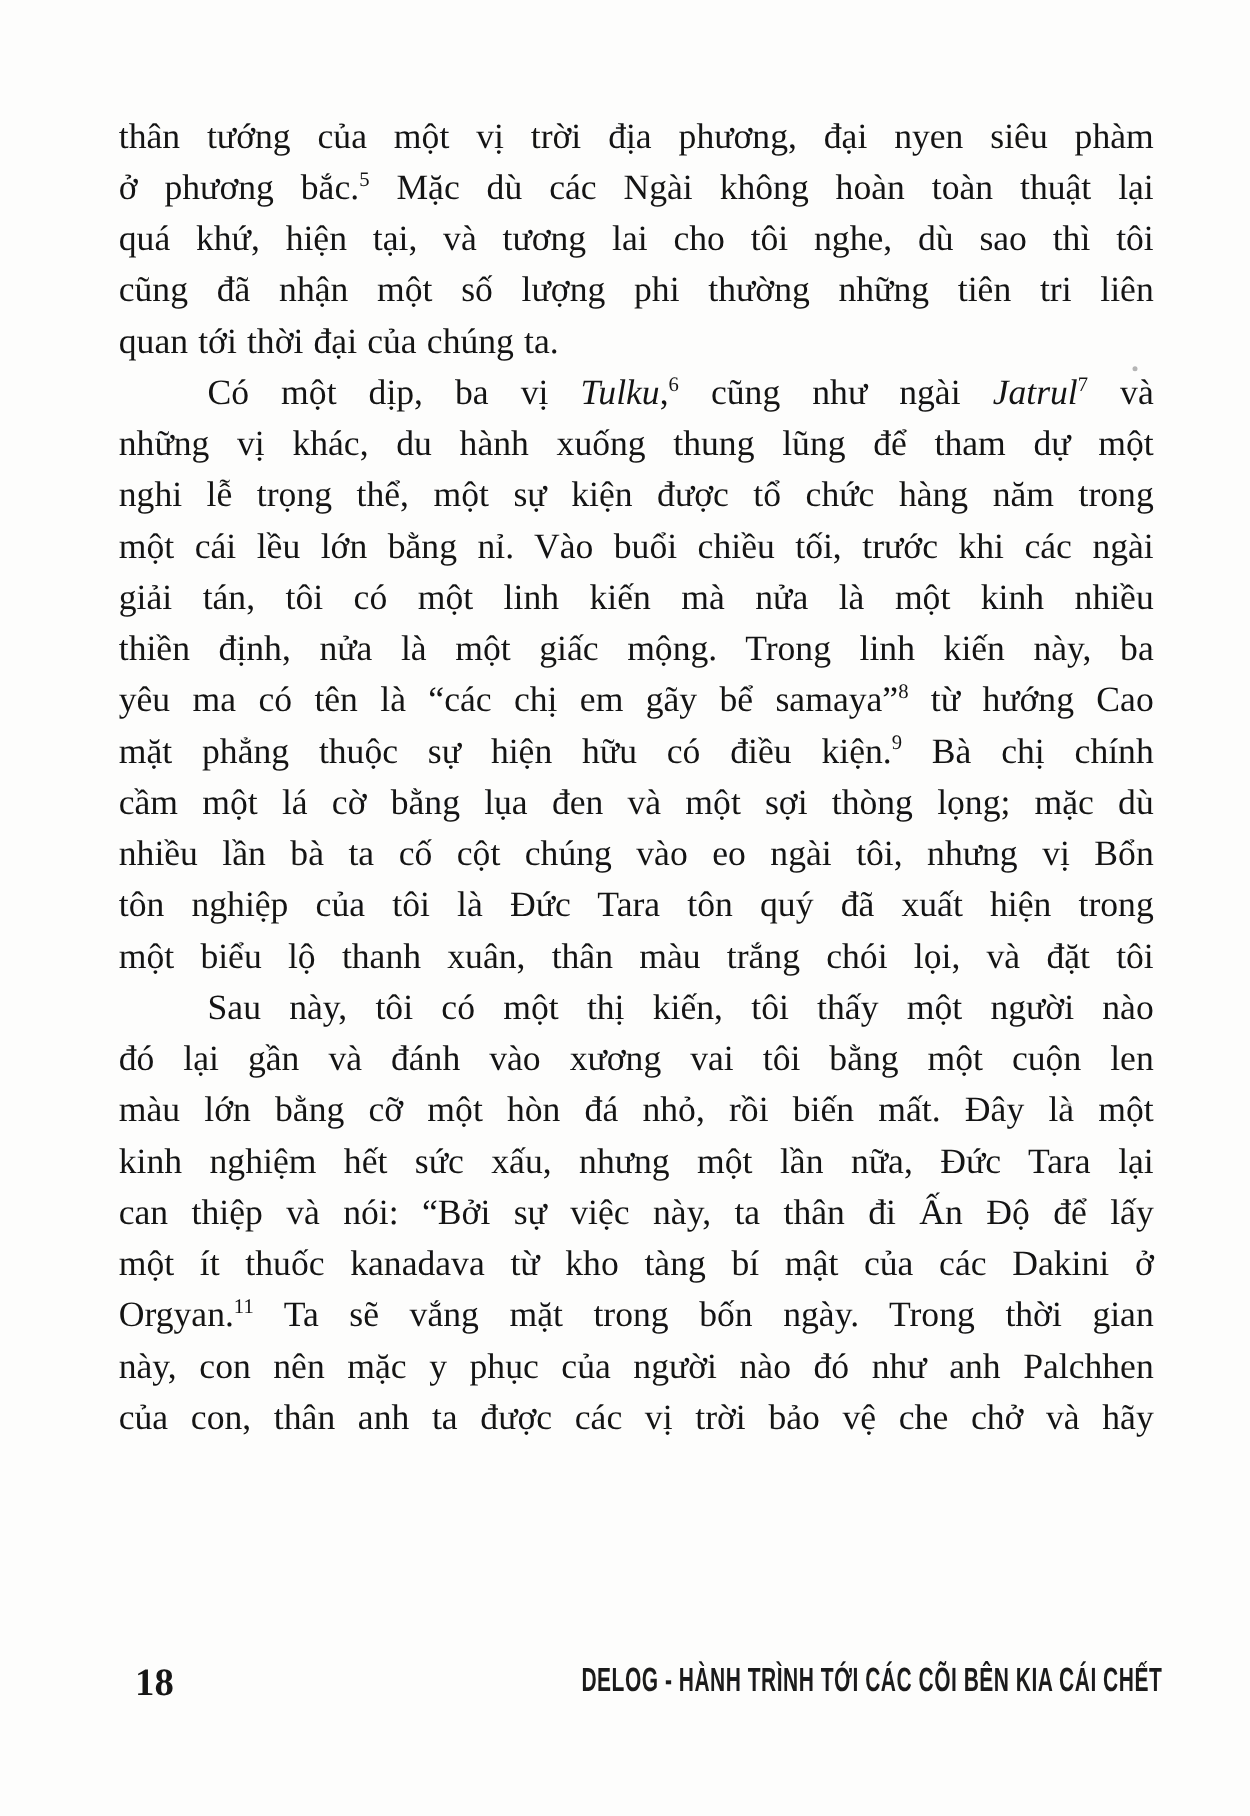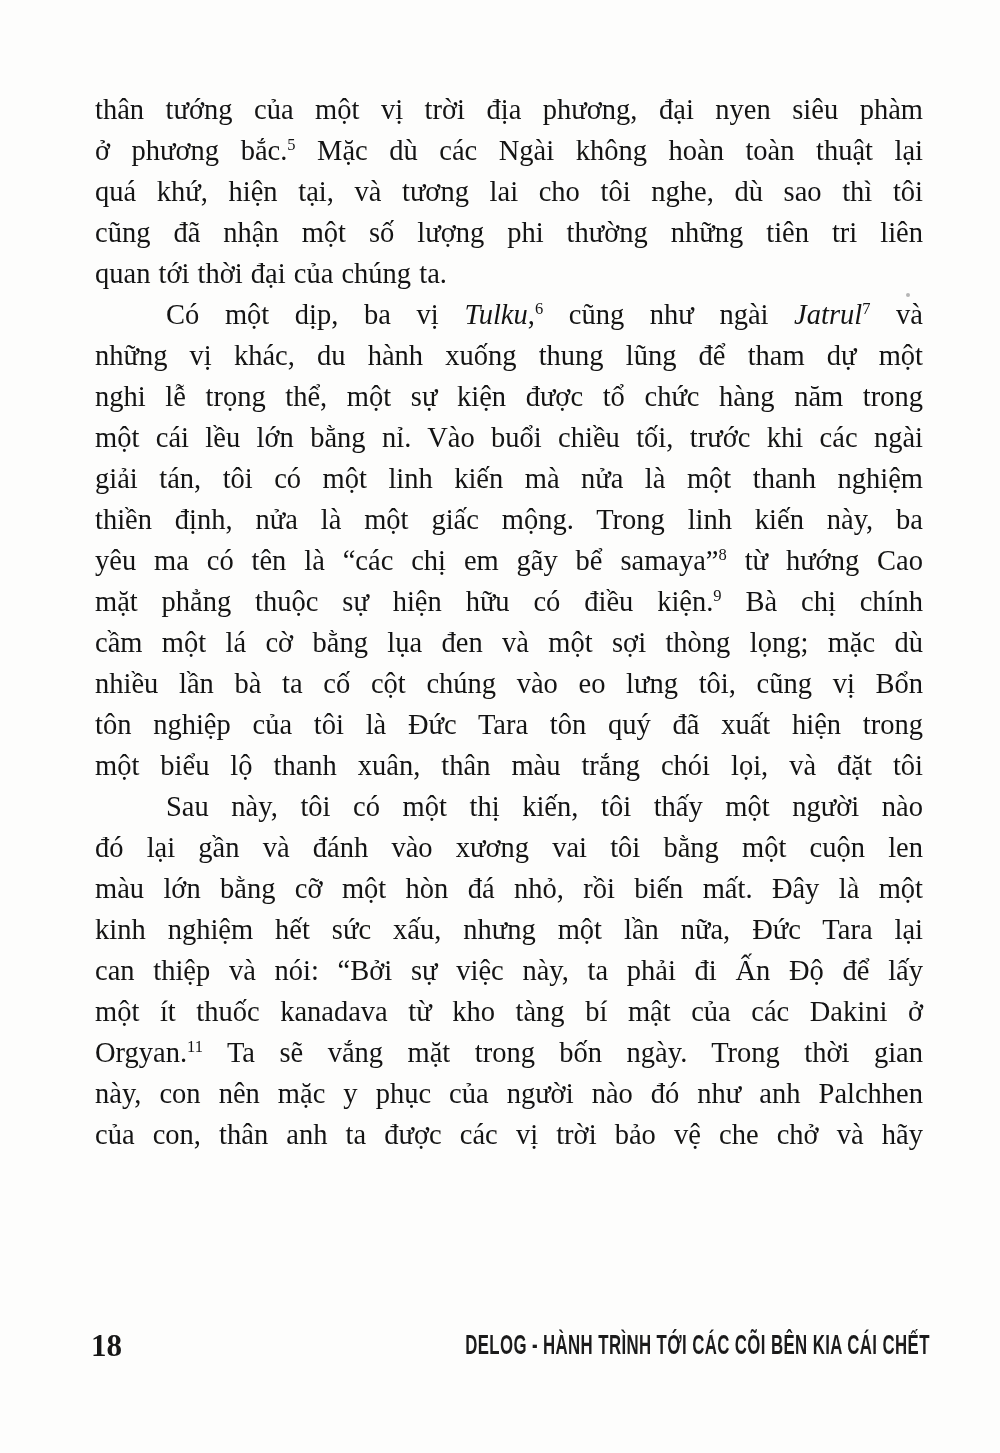--- a/index.html
+++ b/index.html
@@ -44,21 +44,21 @@
   .line sup {
     font-size: 0.58em;
     line-height: 0;
     vertical-align: super;
     letter-spacing: 0;
   }
   .line i { font-style: italic; }
 
   .page-number {
     position: absolute;
-    left: 91px;
+    left: 108px;
     top: 1328px;
     font-size: 31px;
     font-weight: bold;
     color: #161616;
   }
 
   .running-footer {
     position: absolute;
     right: 70px;
     top: 1333px;
@@ -91,35 +91,35 @@
         <div class="line just">ở phương bắc.<sup>5</sup> Mặc dù các Ngài không hoàn toàn thuật lại</div>
         <div class="line just">quá khứ, hiện tại, và tương lai cho tôi nghe, dù sao thì tôi</div>
         <div class="line just">cũng đã nhận một số lượng phi thường những tiên tri liên</div>
         <div class="line flush">quan tới thời đại của chúng ta.</div>
       </div>
       <div class="paragraph">
         <div class="line just indent">Có một dịp, ba vị <i>Tulku</i>,<sup>6</sup> cũng như ngài <i>Jatrul</i><sup>7</sup> và</div>
         <div class="line just">những vị khác, du hành xuống thung lũng để tham dự một</div>
         <div class="line just">nghi lễ trọng thể, một sự kiện được tổ chức hàng năm trong</div>
         <div class="line just">một cái lều lớn bằng nỉ. Vào buổi chiều tối, trước khi các ngài</div>
-        <div class="line just">giải tán, tôi có một linh kiến mà nửa là một thanh nghiệm</div>
+        <div class="line just">giải tán, tôi có một linh kiến mà nửa là một kinh nhiều</div>
         <div class="line just">thiền định, nửa là một giấc mộng. Trong linh kiến này, ba</div>
         <div class="line just">yêu ma có tên là “các chị em gãy bể samaya”<sup>8</sup> từ hướng Cao</div>
         <div class="line just">mặt phẳng thuộc sự hiện hữu có điều kiện.<sup>9</sup> Bà chị chính</div>
         <div class="line just">cầm một lá cờ bằng lụa đen và một sợi thòng lọng; mặc dù</div>
-        <div class="line just">nhiều lần bà ta cố cột chúng vào eo lưng tôi, cũng vị Bổn</div>
+        <div class="line just">nhiều lần bà ta cố cột chúng vào eo ngài tôi, nhưng vị Bổn</div>
         <div class="line just">tôn nghiệp của tôi là Đức Tara tôn quý đã xuất hiện trong</div>
         <div class="line just">một biểu lộ thanh xuân, thân màu trắng chói lọi, và đặt tôi</div>
       </div>
       <div class="paragraph">
         <div class="line just indent">Sau này, tôi có một thị kiến, tôi thấy một người nào</div>
         <div class="line just">đó lại gần và đánh vào xương vai tôi bằng một cuộn len</div>
         <div class="line just">màu lớn bằng cỡ một hòn đá nhỏ, rồi biến mất. Đây là một</div>
         <div class="line just">kinh nghiệm hết sức xấu, nhưng một lần nữa, Đức Tara lại</div>
-        <div class="line just">can thiệp và nói: “Bởi sự việc này, ta phải đi Ấn Độ để lấy</div>
+        <div class="line just">can thiệp và nói: “Bởi sự việc này, ta thân đi Ấn Độ để lấy</div>
         <div class="line just">một ít thuốc kanadava từ kho tàng bí mật của các Dakini ở</div>
         <div class="line just">Orgyan.<sup>11</sup> Ta sẽ vắng mặt trong bốn ngày. Trong thời gian</div>
         <div class="line just">này, con nên mặc y phục của người nào đó như anh Palchhen</div>
         <div class="line just">của con, thân anh ta được các vị trời bảo vệ che chở và hãy</div>
       </div>
     </div>
 
   <div class="speck s1"></div>
   <div class="speck s2"></div>
 

